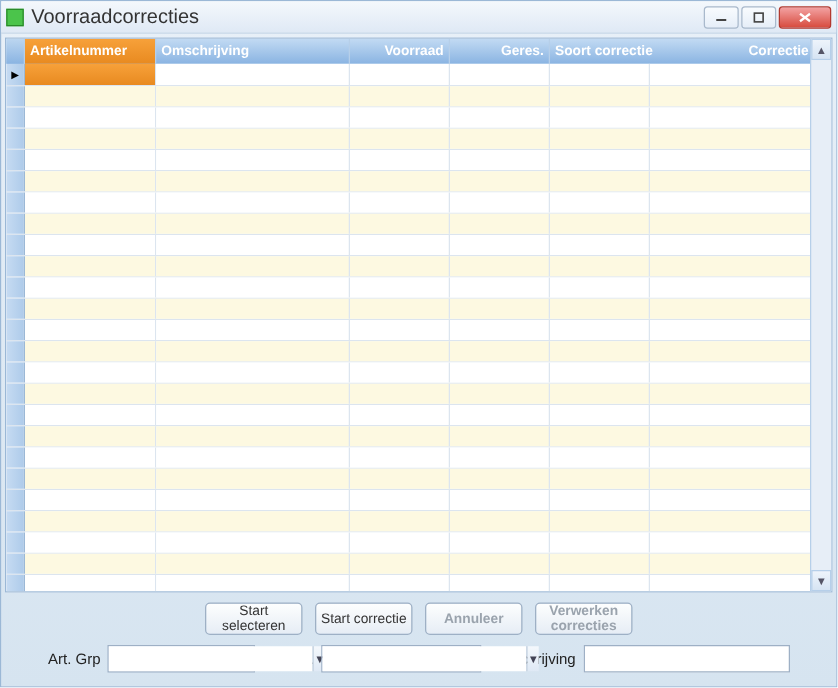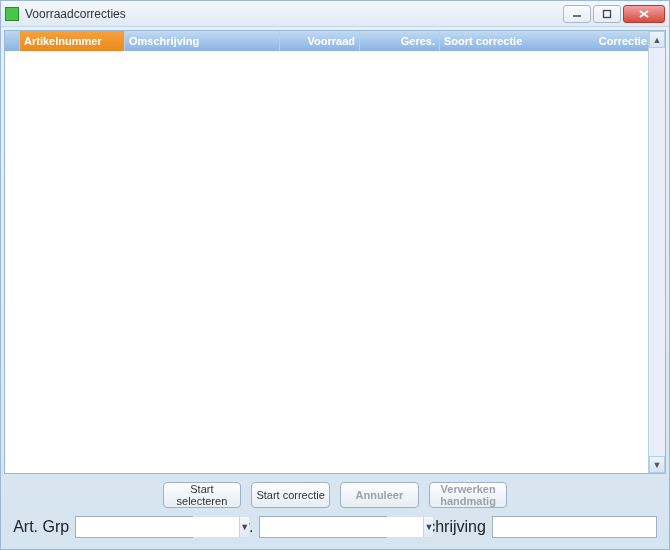--- a/index.html
+++ b/index.html
@@ -31,21 +31,21 @@
   .win-icon {
     width: 14px;
     height: 14px;
     background: #4bc44b;
     border: 1px solid #2a8a2a;
     margin-right: 6px;
   }
   .title {
     flex: 1;
     color: #333;
-    font-size: 12px;
+    font-size: 16px;
   }
   .win-controls {
     display: flex;
     gap: 2px;
   }
   .win-btn {
     width: 28px;
     height: 18px;
     border: 1px solid #a9b9cc;
     border-radius: 3px;
@@ -74,21 +74,21 @@
   .grid-wrap {
     flex: 1;
     display: flex;
     border: 1px solid #9bb8d6;
     background: #fff;
     min-height: 0;
   }
   .grid {
     flex: 1;
     display: flex;
-    flex-direction: row;
+    flex-direction: column;
     overflow: hidden;
     min-height: 0;
   }
   .grid-header {
     display: flex;
     height: 20px;
     background: linear-gradient(#c2daf3, #8ab4e2);
     color: #fff;
     font-weight: bold;
     font-size: 11px;
@@ -193,21 +193,21 @@
     color: #9aa3ad;
     cursor: default;
     font-weight: bold;
   }
   .field-row {
     display: flex;
     gap: 6px;
     align-items: center;
   }
   .field-label {
-    font-size: 16px;
+    font-size: 12px;
     color: #222;
     white-space: nowrap;
   }
   .combo {
     position: relative;
     height: 22px;
     border: 1px solid #9eb0c5;
     background: #fff;
     display: flex;
     align-items: stretch;
@@ -518,21 +518,21 @@
         <div class="vscroll-track"></div>
         <div class="vscroll-btn">▼</div>
       </div>
     </div>
 
     <div class="toolbar">
       <div class="btn-row">
         <button class="btn">Start selecteren</button>
         <button class="btn">Start correctie</button>
         <button class="btn" disabled="">Annuleer</button>
-        <button class="btn" disabled="">Verwerken handmatig</button>
+        <button class="btn" disabled="">Verwerken correcties</button>
       </div>
       <div class="field-row">
         <span class="field-label">Art. Grp</span>
         <div class="combo" style="width:118px">
           <input value="" style="">
           <div class="combo-btn">▼</div>
         </div>
         <span class="field-label">Srt Cor.</span>
         <div class="combo" style="width:128px">
           <input value="" style="">

